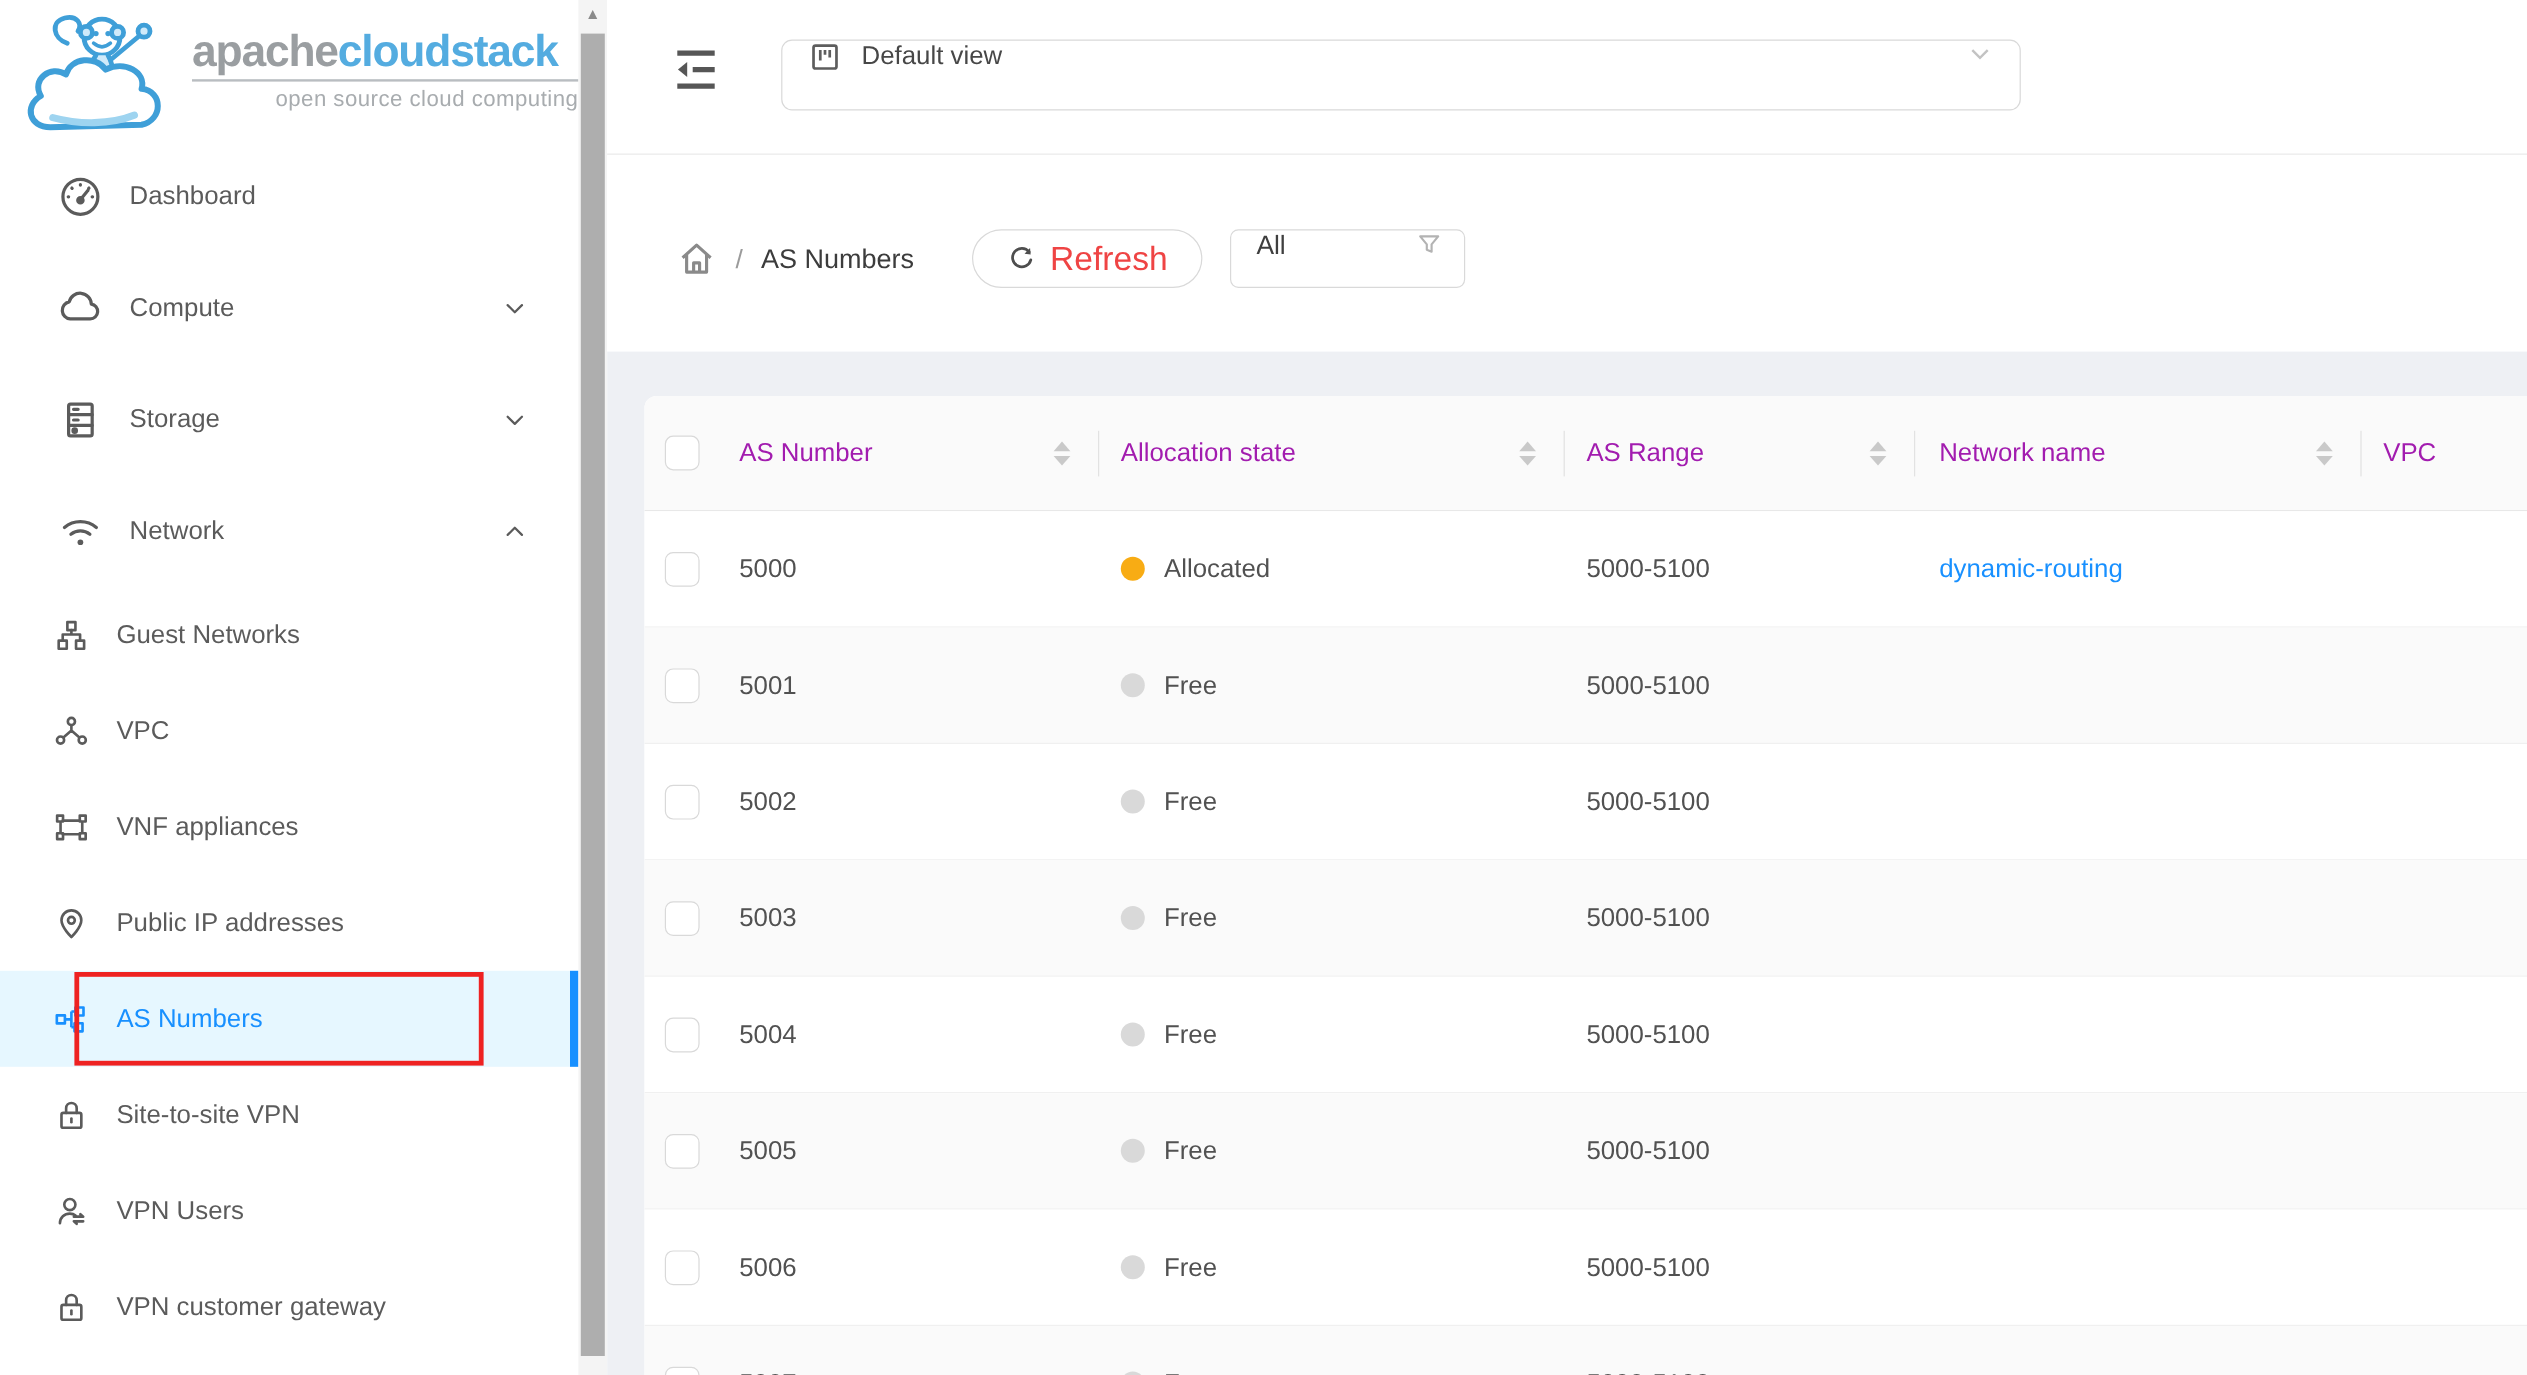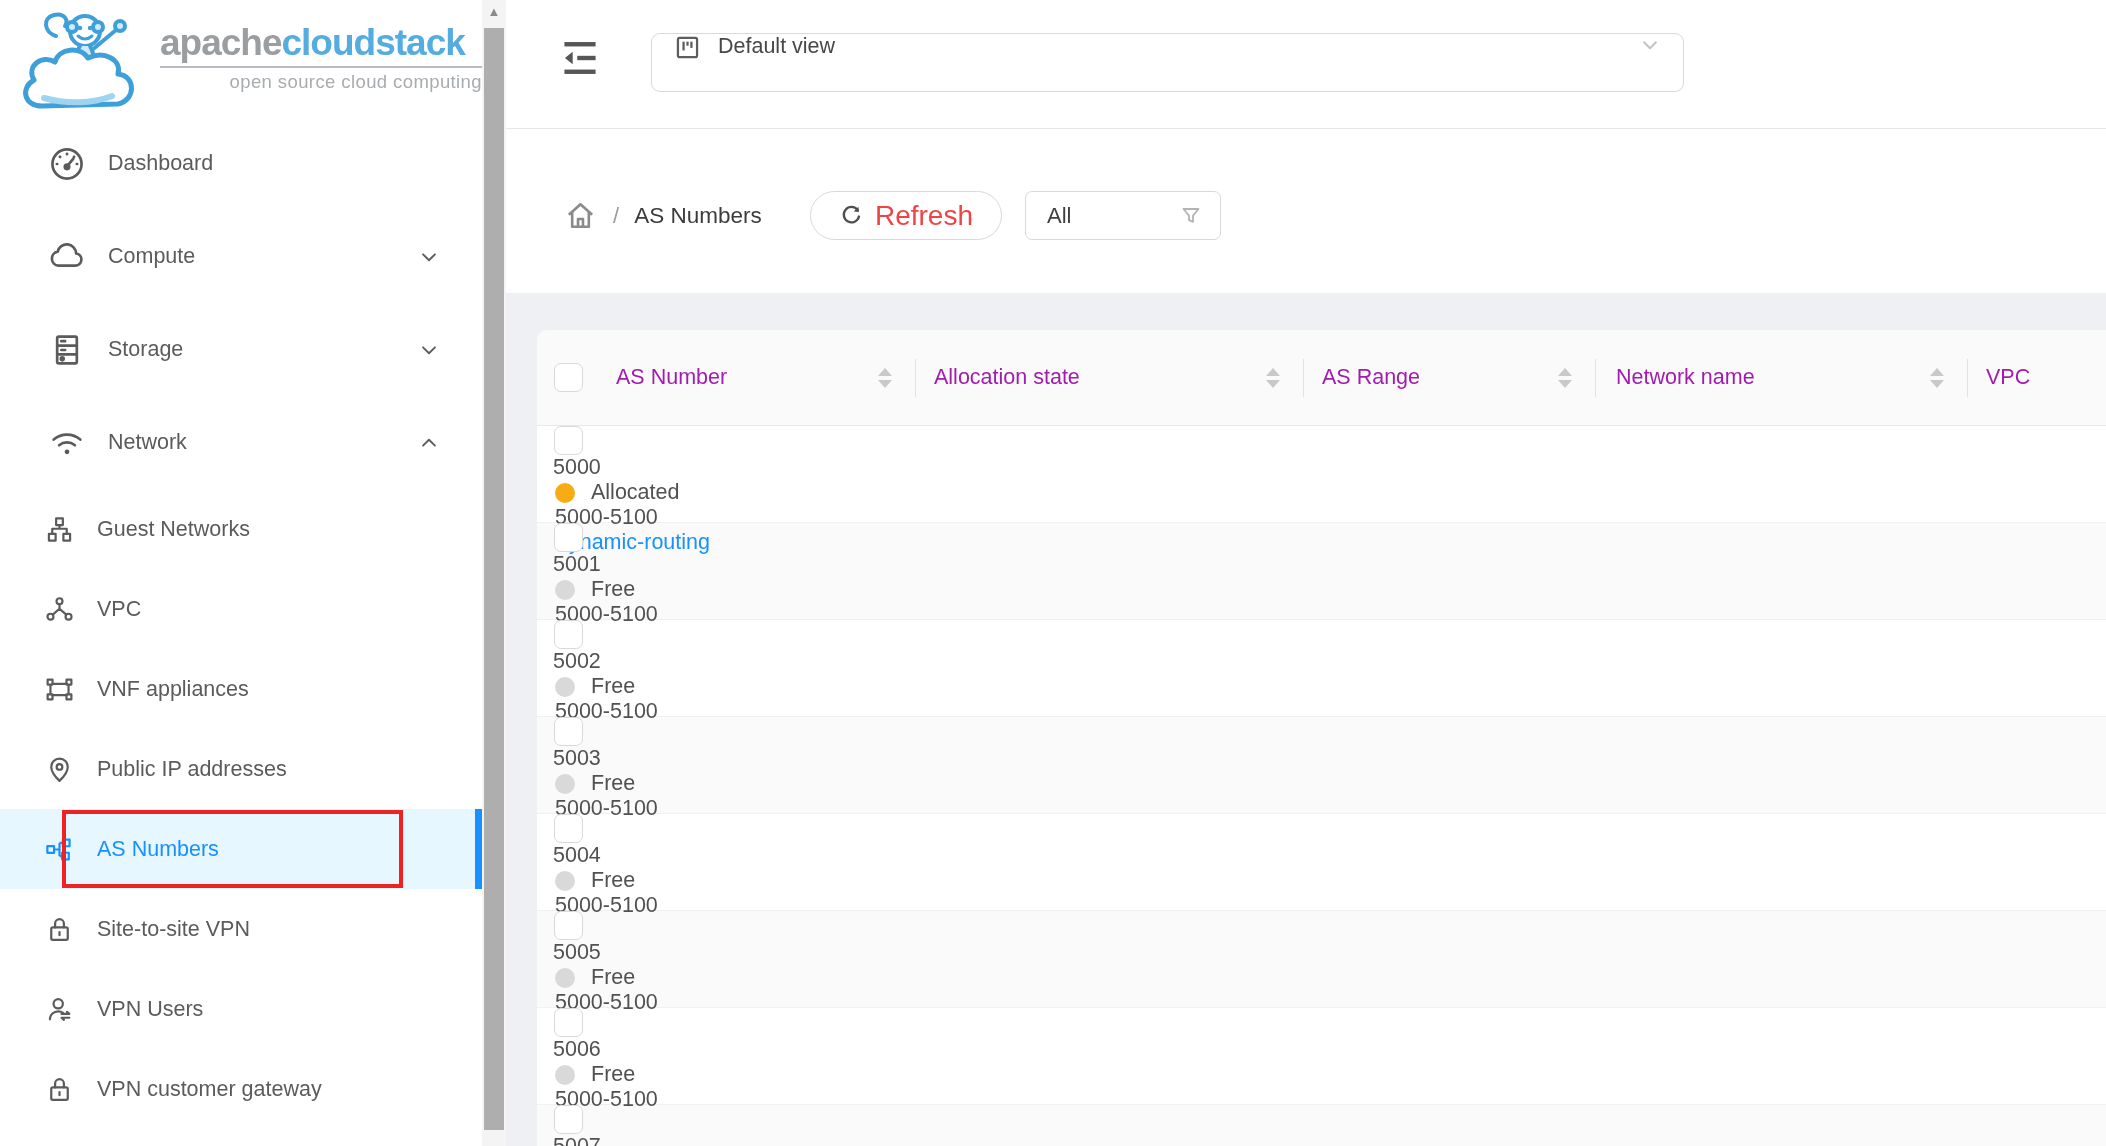--- a/index.html
+++ b/index.html
@@ -45,42 +45,42 @@
   .view-select .vchev { position:absolute; right:22px; width:22px; height:22px; color:#c3c3c3; }
 
   .crumb-section { position:relative; height:164px; background:#fff; }
   .crumb-row { position:absolute; left:57px; top:62px; height:49px; display:flex; align-items:center; }
   .home-ic { width:35px; height:35px; color:#8a8a8a; cursor:pointer; }
   .crumb-sep { margin:0 15px; font-size:22px; color:#9b9b9b; }
   .crumb-page { font-size:22.5px; color:#3c3c3c; }
   .refresh-btn { position:absolute; left:304px; top:62px; width:192px; height:49px; border:1px solid #d9d9d9; border-radius:25px; background:#fff; display:flex; align-items:center; justify-content:center; cursor:pointer; }
   .refresh-btn .ric { width:25px; height:25px; color:#4e4e4e; }
   .refresh-btn .rlabel { margin-left:11px; font-size:28px; color:#ef4444; }
-  .filter-select { position:absolute; left:519px; top:62px; width:196px; height:49px; border:1px solid #d9d9d9; border-radius:7px; background:#fff; display:flex; align-items:center; cursor:pointer; }
+  .filter-select { position:absolute; left:519px; top:62px; width:196px; height:49px; border:1px solid #d9d9d9; border-radius:7px; background:#fff; display:flex; align-items:flex-start; cursor:pointer; }
   .filter-select .flabel { margin-left:21px; font-size:22px; color:#3f3f3f; }
   .filter-select .fic { position:absolute; right:17px; width:24px; height:24px; color:#b3b3b3; }
 
   .content-gray { position:absolute; left:0; top:293px; right:0; bottom:0; background:#eef0f4; }
   .card { position:absolute; left:31px; top:37px; right:0; bottom:0; background:#fff; border-top-left-radius:10px; overflow:hidden; }
 
   .hrow { display:flex; height:96px; background:#fafafa; border-bottom:1px solid #e8e8e8; }
   .cell { display:flex; align-items:center; }
   .cell:nth-child(1) { width:63px; justify-content:center; }
   .cell:nth-child(2) { width:316px; padding-left:16px; }
   .cell:nth-child(3) { width:388px; padding-left:18px; }
   .cell:nth-child(4) { width:292px; padding-left:18px; }
   .cell:nth-child(5) { width:372px; padding-left:20px;gap:34px; }
   .cell:nth-child(6) { flex:1; padding-left:18px; }
   .hcell { position:relative; font-size:21.5px; font-weight:500; color:#a21caf; cursor:pointer; }
   .hcell + .hcell:not(:last-child)::after { content:""; position:absolute; right:0; top:29px; height:38px; width:1px; background:#e2e2e2; }
   .sorter { margin-left:auto; margin-right:24px; display:flex; flex-direction:column; align-items:center; }
   .sorter .up { width:0; height:0; border-left:7px solid transparent; border-right:7px solid transparent; border-bottom:8px solid #c9c9c9; }
   .sorter .down { margin-top:4px; width:0; height:0; border-left:7px solid transparent; border-right:7px solid transparent; border-top:8px solid #c9c9c9; }
 
-  .trow { display:flex; height:97px; border-bottom:1px solid #f0f0f0; background:#fff;flex-direction:column; }
+  .trow { display:flex; height:97px; border-bottom:1px solid #f0f0f0; background:#fff; }
   .trow:nth-child(even) { background:#fafafa; }
   .trow .cell { font-size:21.5px; color:#515151; }
   .checkbox { width:29px; height:29px; border:1px solid #d9d9d9; border-radius:7px; background:#fff; cursor:pointer; }
   .dot { width:20px; height:20px; border-radius:50%; margin-right:16px; flex:0 0 auto; }
   .net-link { color:#1890ff; cursor:pointer; }
 
   svg { display:block; width:100%; height:100%; }
 </style>
 </head>
 <body>

